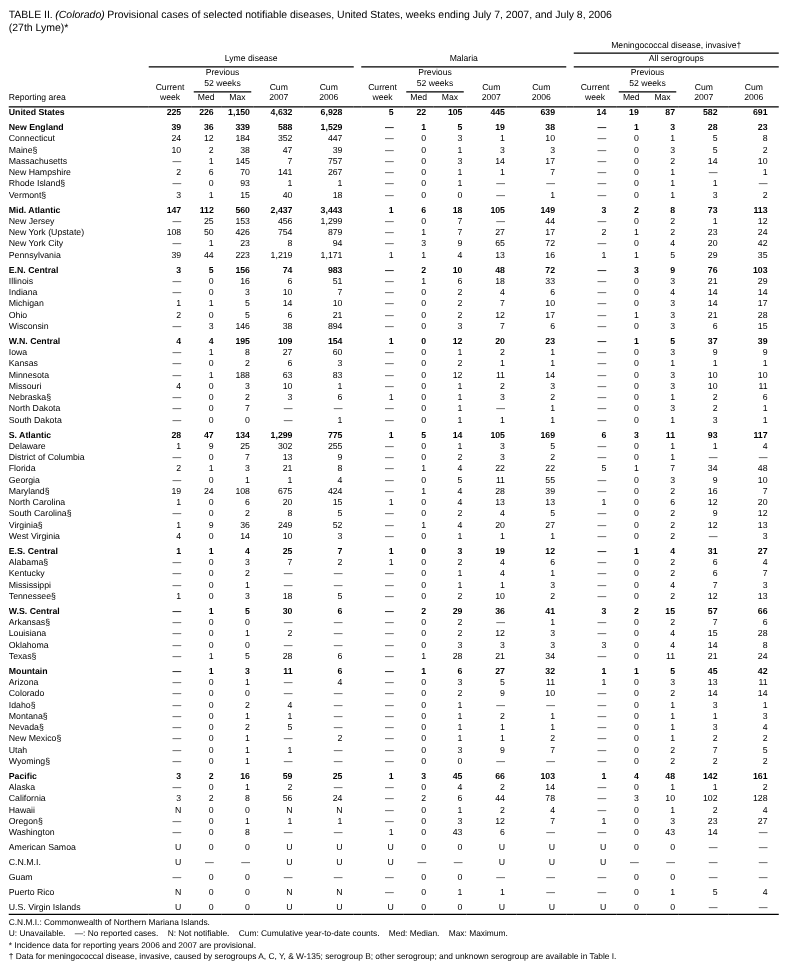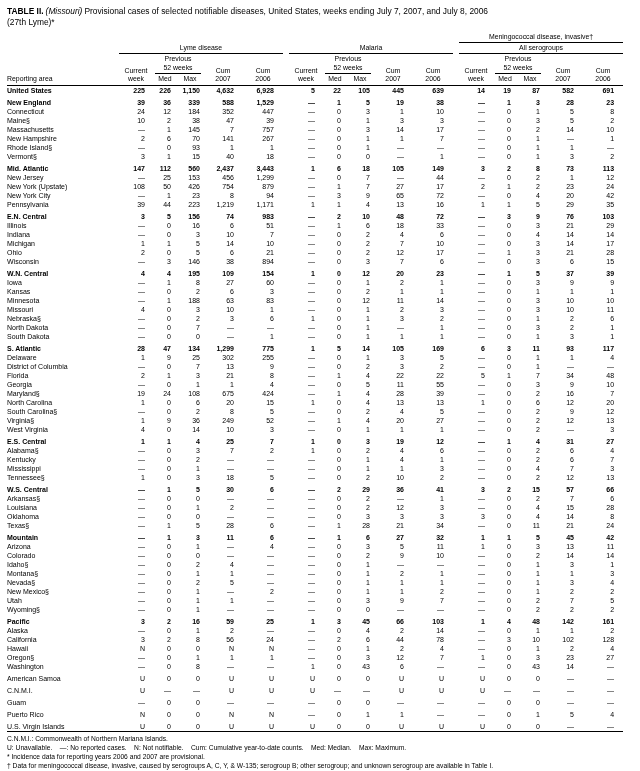--- a/index.html
+++ b/index.html
@@ -3,21 +3,21 @@
 <meta charset="utf-8">
 <style>
   * { box-sizing: border-box; }
   body {
     margin: 0; width: 640px; min-height: 771px;
     background: #ffffff; color: #000000;
     font-family: "Liberation Sans", "DejaVu Sans", sans-serif;
   }
   .page { padding: 6px 7px 4px 7px; }
   .title { font-size: 8.4px; line-height: 1.3; margin-bottom: 5px; }
-  .title .tb { font-weight: bold; margin-right: 2px; }
+  .title .tb { font-weight: normal; margin-right: 2px; }
   .title .ti { font-style: italic; margin-right: 2px; }
   table { border-collapse: collapse; table-layout: fixed; width: 616px; border-bottom: 1px solid #000; }
   thead { border-bottom: 1px solid #000; }
   th { font-weight: normal; font-size: 6.9px; line-height: 1.2; padding: 0; vertical-align: bottom; }
   th.area-h { text-align: left; padding-bottom: 2px; }
   .grp-line { border-bottom: 1px solid #000; text-align: center; padding-bottom: 1px; margin-bottom: 1px; }
   .ch { white-space: pre-line; text-align: center; padding-bottom: 2px; }
   .prev-line { border-bottom: 1px solid #000; white-space: pre-line; text-align: center; padding-bottom: 1px; margin: 0 2px 1px 2px; }
   .mm { text-align: center; padding-bottom: 2px; }
   td { font-size: 7px; line-height: 9px; padding: 0; white-space: nowrap; overflow: hidden; }
@@ -32,21 +32,21 @@
   tr.gap td { padding-top: 3px; }
   .footnotes { font-size: 6.7px; line-height: 1.32; padding-top: 3px; width: 626px; }
   .fn { white-space: pre-wrap; }
 </style>
 </head>
 <body>
 
 <div class="page">
 
   <div class="title">
-    <span class="tb">TABLE II.</span><span class="ti">(Missouri)</span><span>Provisional cases of selected notifiable diseases, United States, weeks ending July 7, 2007, and July 8, 2006</span><br>
+    <span class="tb">TABLE II.</span><span class="ti">(Colorado)</span><span>Provisional cases of selected notifiable diseases, United States, weeks ending July 7, 2007, and July 8, 2006</span><br>
     <span>(27th Lyme)*</span>
   </div>
 
   <table>
     <colgroup>
       <col style="width:112px">
       <col style="width:34px">
         <col style="width:24px">
         <col style="width:26px">
         <col style="width:40px">

